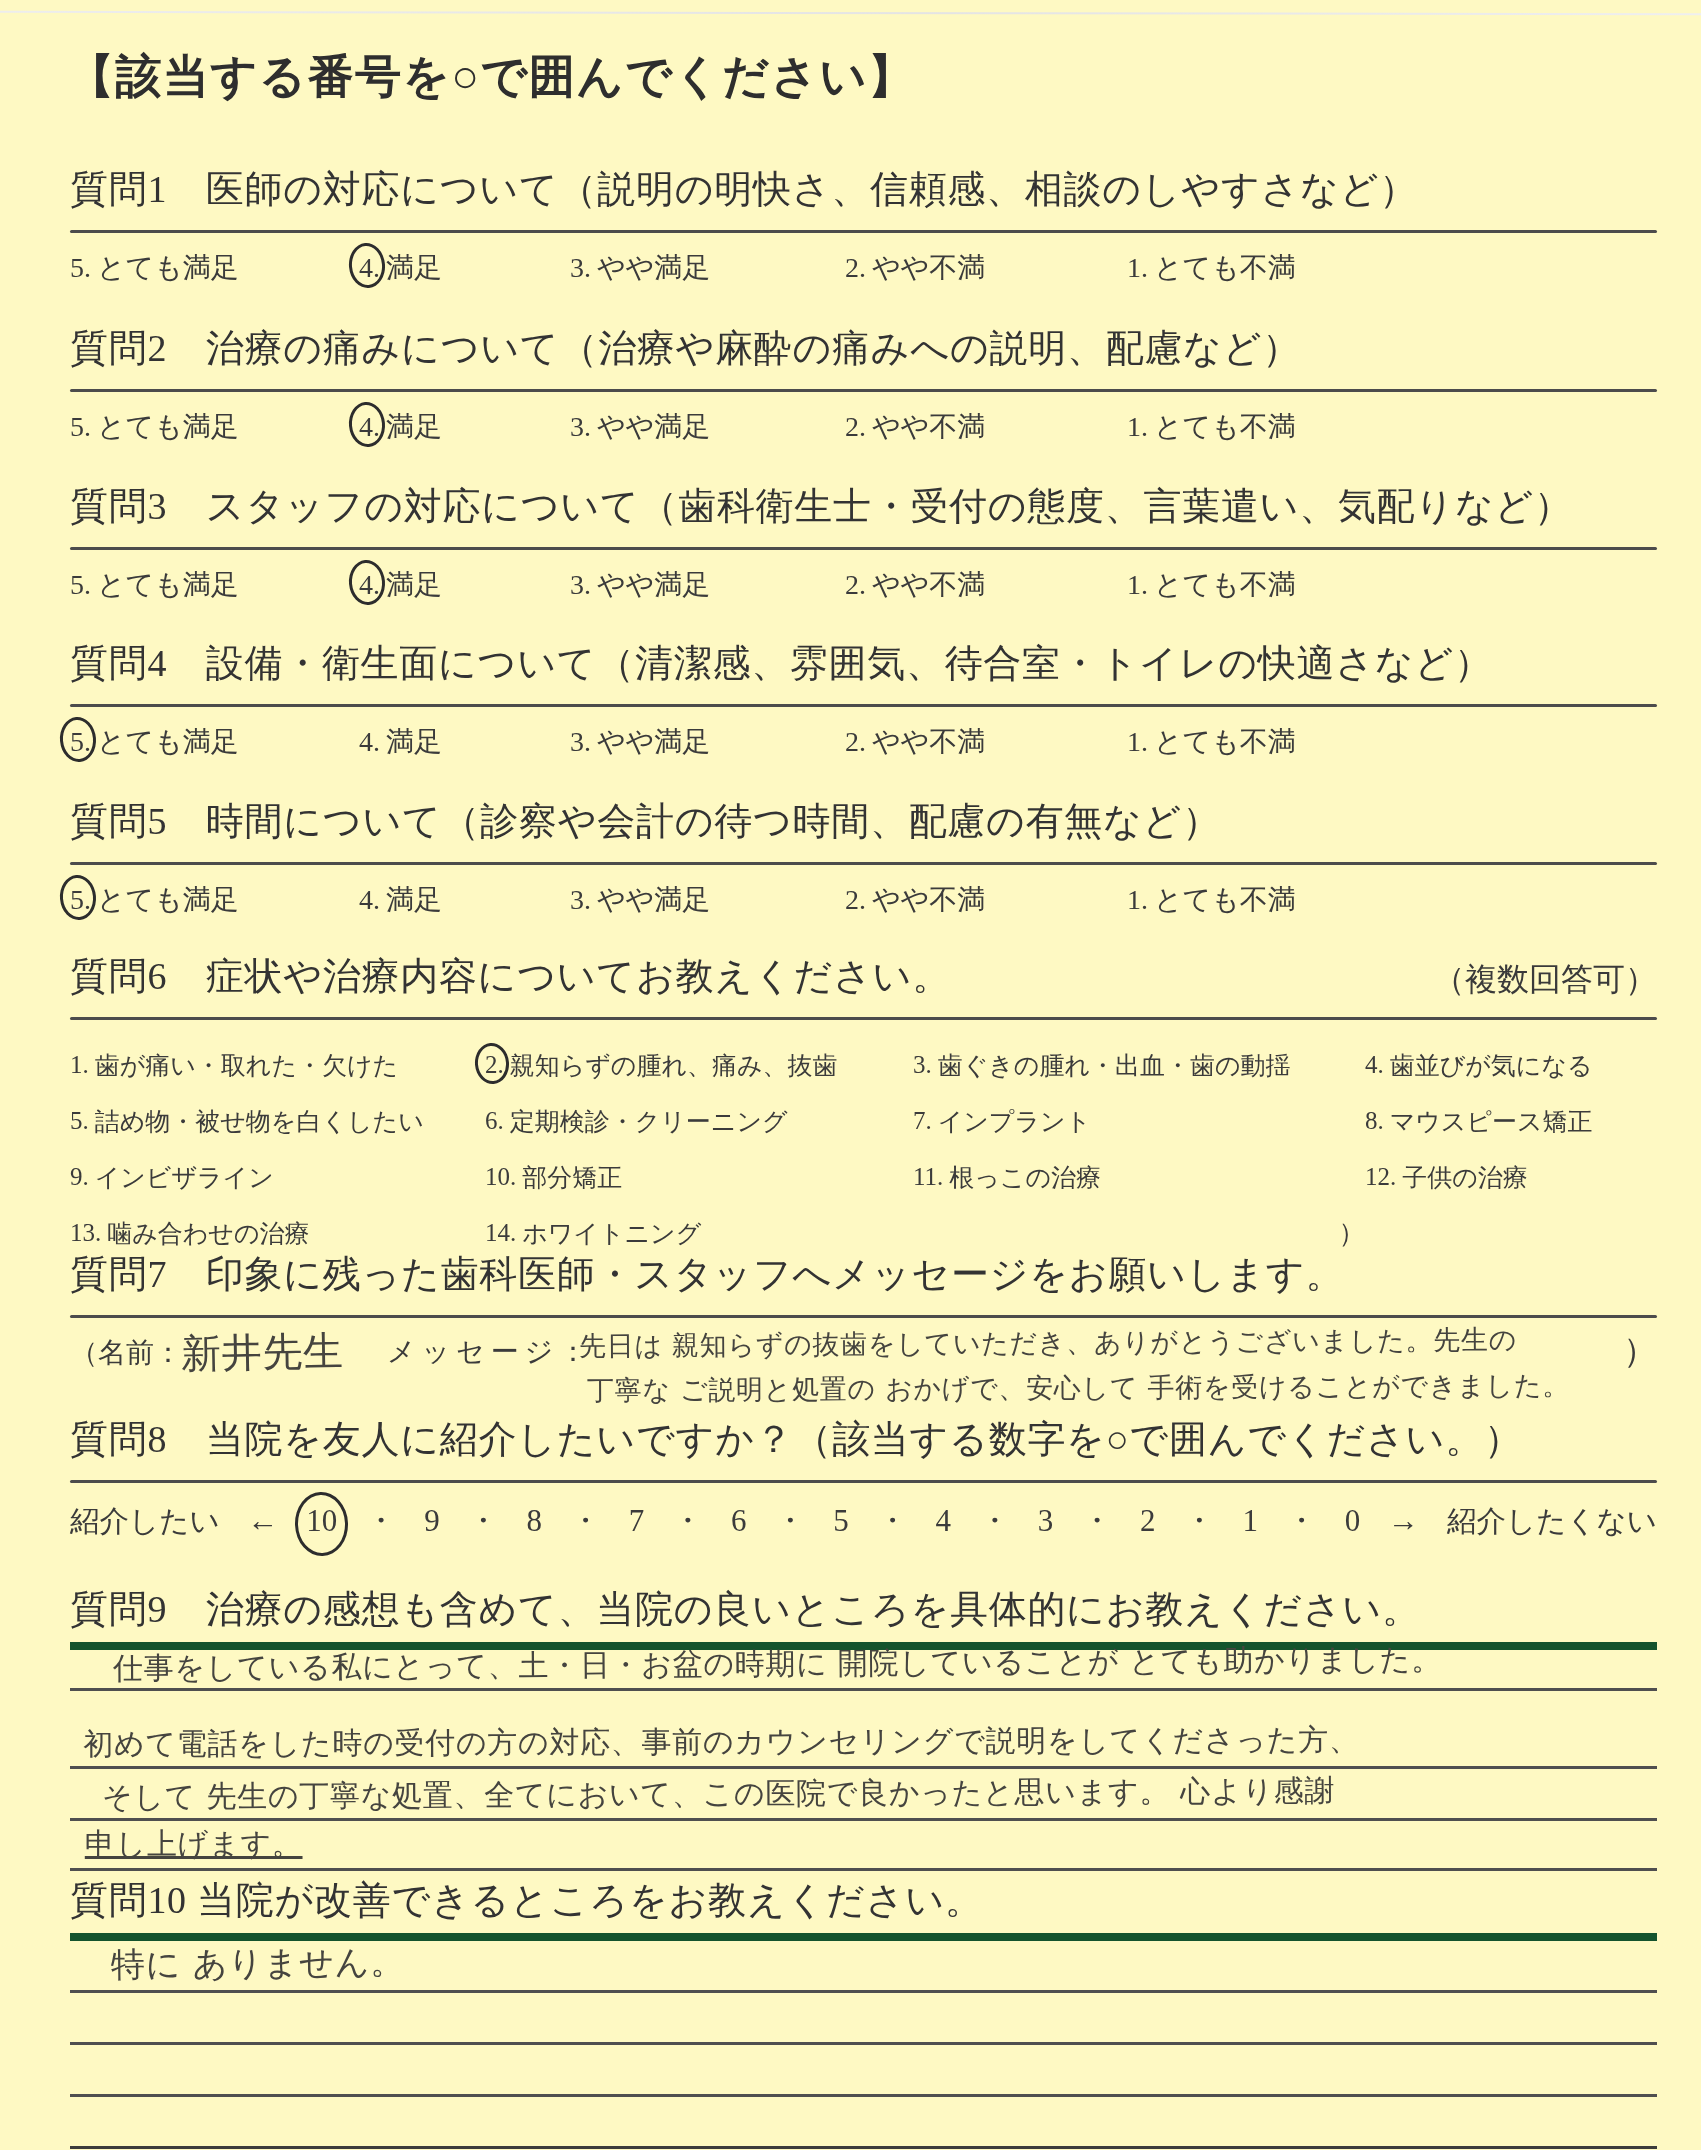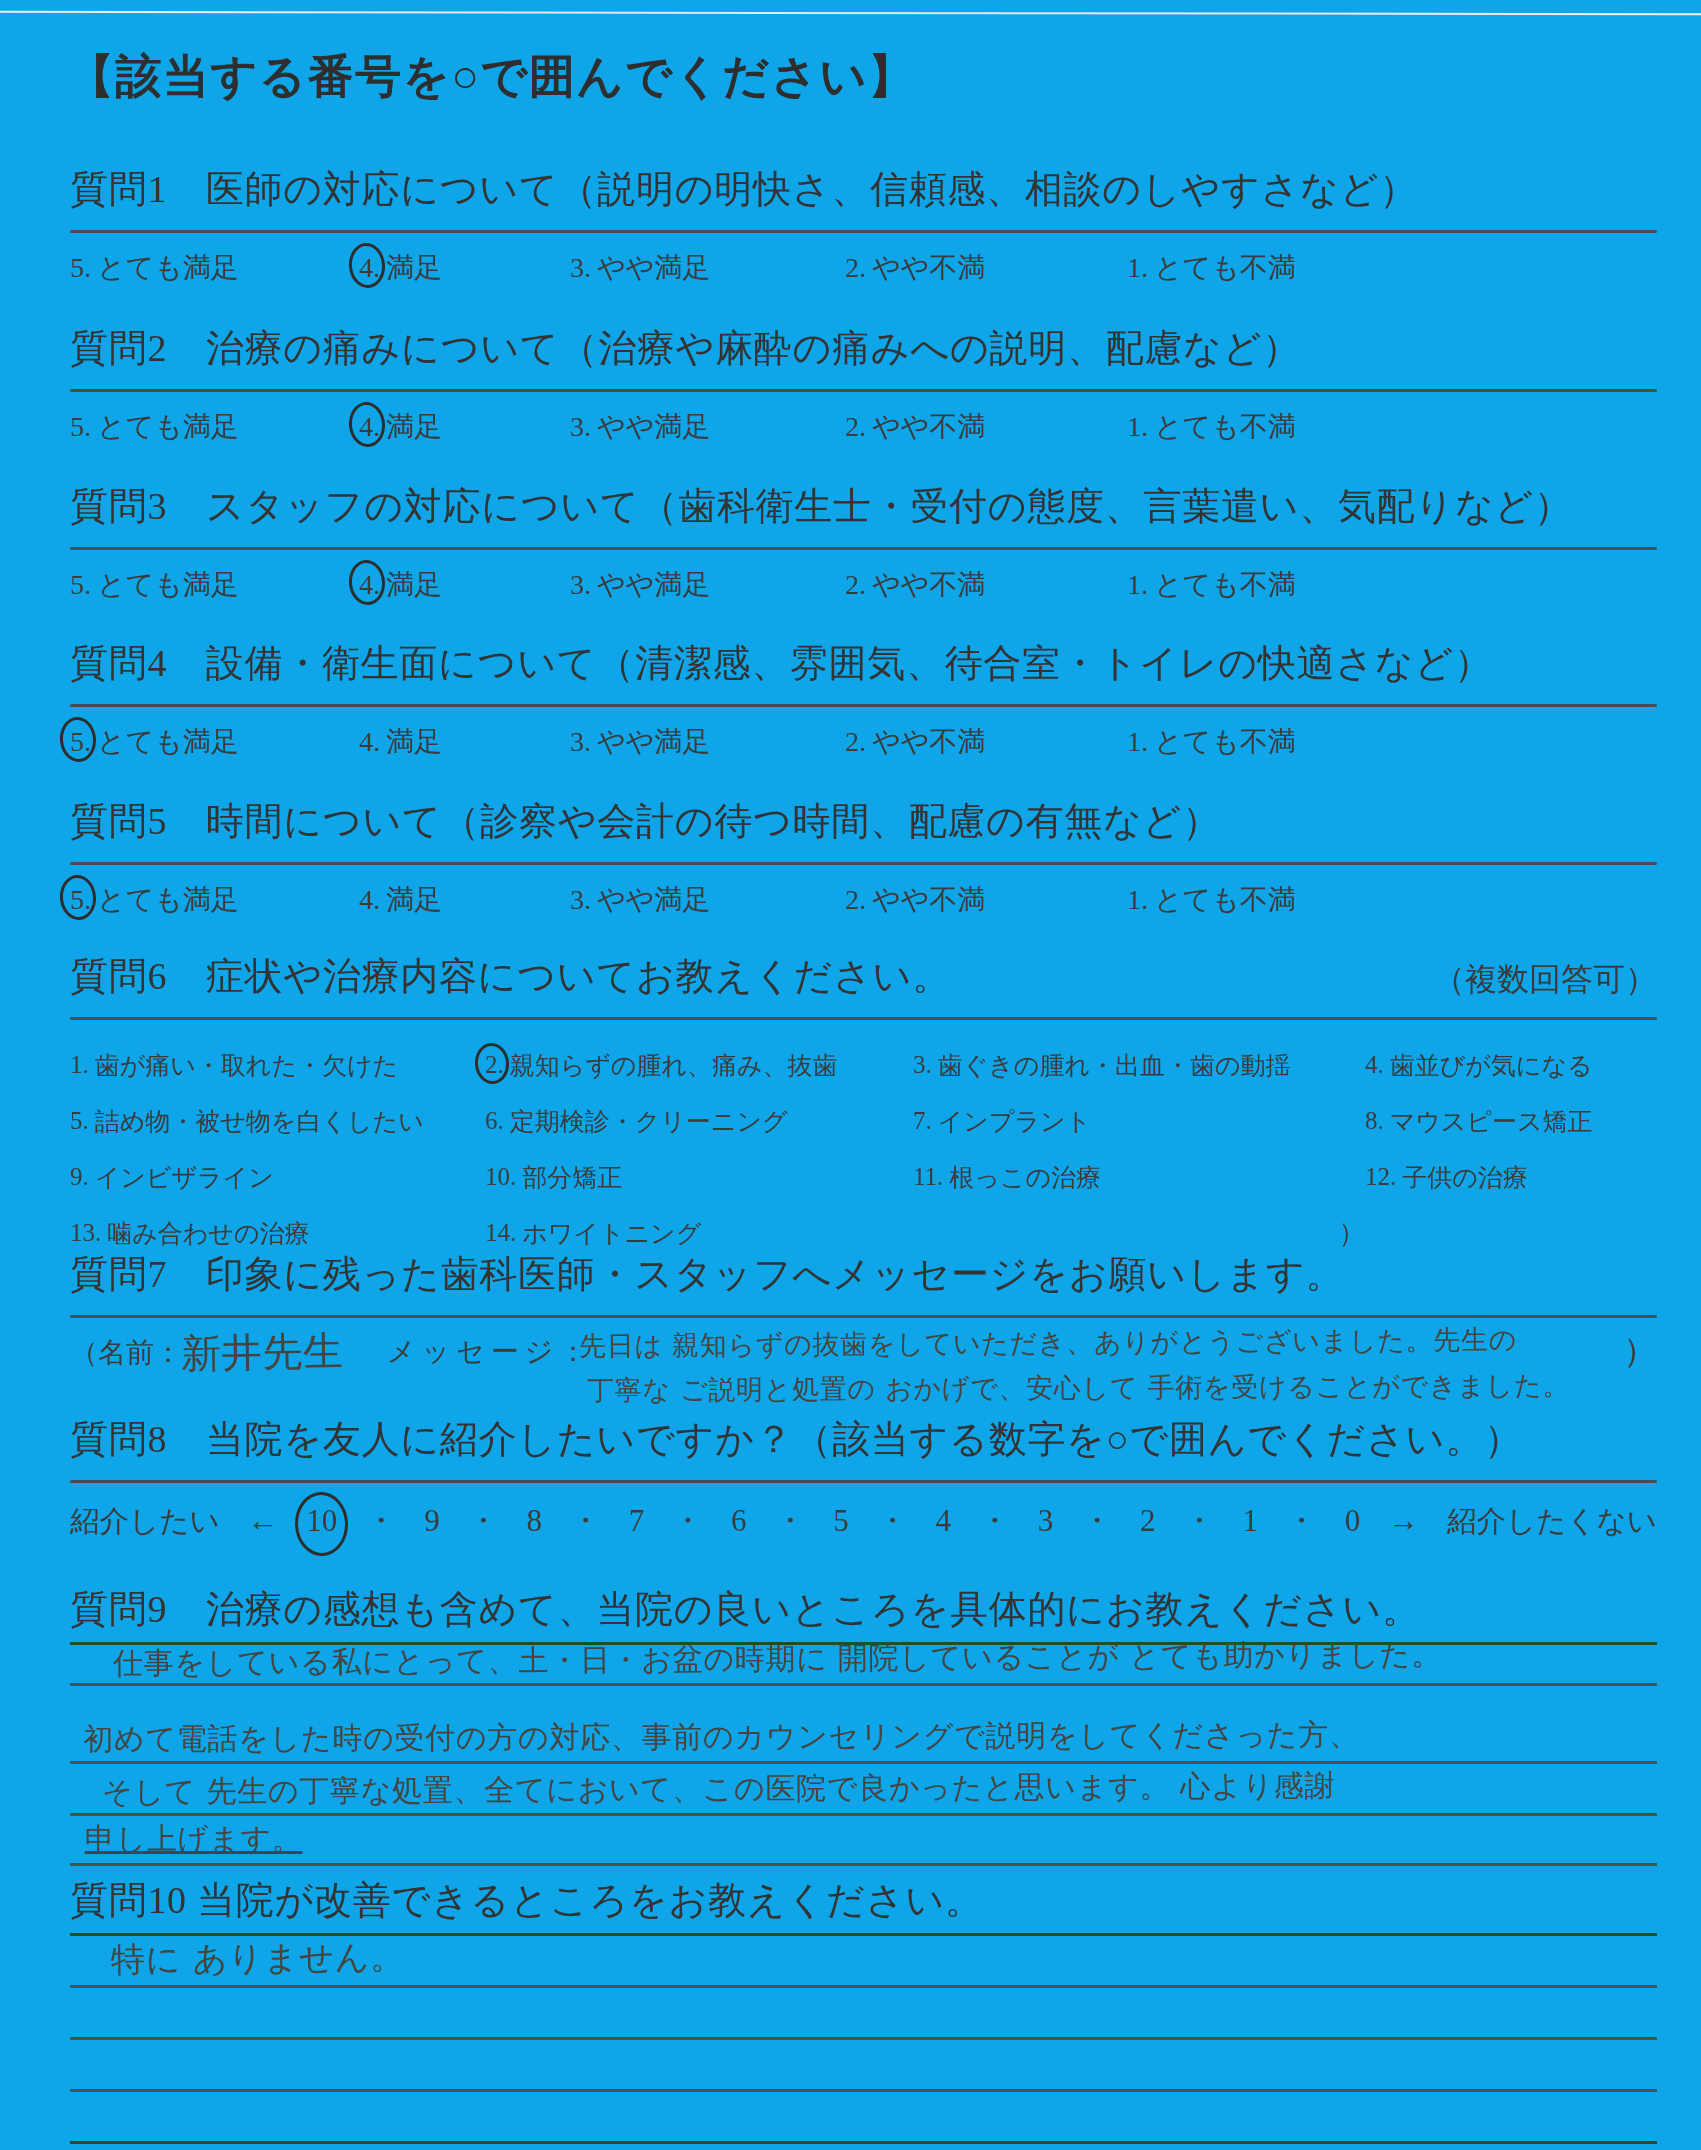--- a/index.html
+++ b/index.html
@@ -1,17 +1,17 @@
 <!DOCTYPE html>
 <html style="font-size:11.8px"><head>
 <meta charset="utf-8">
 <style>
   * { margin:0; padding:0; box-sizing:border-box; }
   body { background:#ffffff; font-family:"Liberation Serif","DejaVu Serif",serif; }
-  .page { position:relative; width:1701px; height:2151px; background:#0ea5e9; overflow:hidden; }
+  .page { position:relative; width:1701px; height:2151px; background:#fef9c3; overflow:hidden; }
 
   .scanline-top { position:absolute; top:11.8px; left:0; width:100%; height:2.2px;
     background:linear-gradient(90deg,#ededed 0%,#e4e4e4 55%,#efefef 100%); transform:rotate(0.08deg); }
 
   .title { position:absolute; left:68px; top:46px; font-size:46px; font-weight:600;
     color:#2e2e2e; letter-spacing:1.5px; }
 
   .qblock { position:absolute; left:70px; width:1587px; }
   .qtitle { font-size:38px; font-weight:400; color:#333333; letter-spacing:0.7px; white-space:nowrap; }
   .qtitle-row { display:flex; justify-content:space-between; align-items:flex-end; }
@@ -51,21 +51,21 @@
   
   .q8row { display:flex; justify-content:space-between; align-items:baseline; margin-top:17.7px;
     font-size:31px; color:#3b3b3b; }
   .q8num { position:relative; display:inline-block; }
   .q8num.circled::before { content:''; position:absolute; left:-11.8px; right:-10.3px; top:-11.8px; bottom:-16px;
     border:3px solid #2d2d2d; border-radius:50%; transform:rotate(-2deg); }
   .q8sep { color:#3b3b3b; }
   .q8label { font-size:29.5px; }
 
   
-  .answer-area { margin-top:7.4px; border-top:3px solid #14532d; }
+  .answer-area { margin-top:7.4px; border-top:8px solid #14532d; }
   .answer-line { border-bottom:3px solid #4f4f4f; display:flex; align-items:flex-end; overflow:visible; }
   .answer-line .hand { font-size:30px; padding-bottom:3px; }
   .q9 .answer-line:nth-child(1){ height:41px; } .q9 .answer-line:nth-child(1) .hand{ padding-left:43px; transform:rotate(-0.4deg); }
   .q9 .answer-line:nth-child(2){ height:50px;margin-top:28px; } .q9 .answer-line:nth-child(2) .hand{ padding-left:13.3px; transform:rotate(-0.2deg); }
   .q9 .answer-line:nth-child(3){ height:52px; } .q9 .answer-line:nth-child(3) .hand{ padding-left:32px; transform:rotate(-0.3deg); }
   .q9 .answer-line:nth-child(4){ height:50px; } .q9 .answer-line:nth-child(4) .hand{ padding-left:14.8px;text-decoration:underline; }
   .q10 .answer-line{ height:52px; }
   .q10 .answer-line:nth-child(1) .hand{ padding-left:41px; font-size:34px; transform:rotate(-0.6deg); }
   .q10 .answer-line:nth-child(4){ border-bottom-width:3.7px; border-bottom-color:#3c3c3c; }
 </style>

